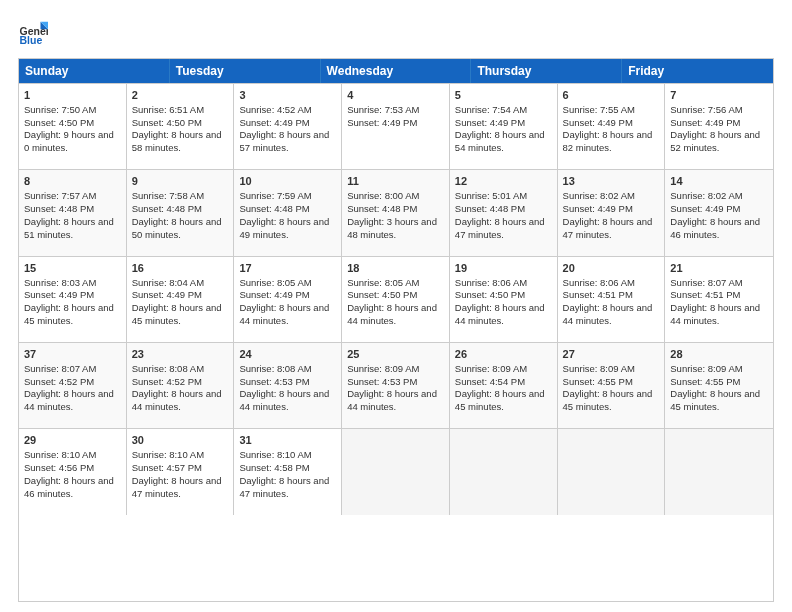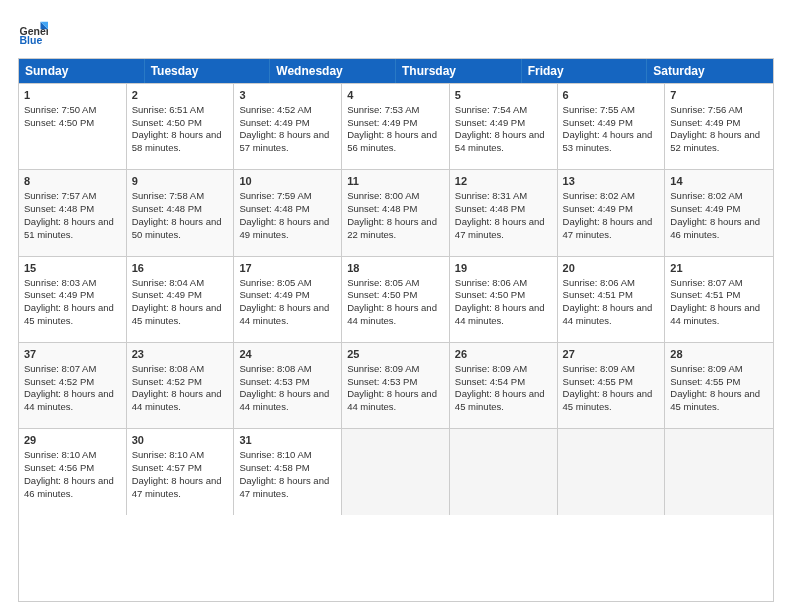--- a/index.html
+++ b/index.html
@@ -51,21 +51,21 @@
       color: #444;
     }
     .calendar {
       flex: 1;
       display: flex;
       flex-direction: column;
       border: 1px solid #ccc;
     }
     .calendar-header {
       display: grid;
-      grid-template-columns: repeat(6, 1fr);
+      grid-template-columns: repeat(5, 1fr);
       background-color: #1565C0;
     }
     .cal-header-cell {
       color: #fff;
       font-size: 12px;
       font-weight: bold;
       padding: 5px 6px;
       text-align: left;
       border-right: 1px solid #2979c5;
     }
@@ -126,38 +126,37 @@
     </div>
   </div>
 
   <div class="calendar">
     <div class="calendar-header" id="cal-header">
         <div class="cal-header-cell">Sunday</div>
         <div class="cal-header-cell">Tuesday</div>
         <div class="cal-header-cell">Wednesday</div>
         <div class="cal-header-cell">Thursday</div>
         <div class="cal-header-cell">Friday</div>
-        <div class="cal-header-cell">Saturday</div>
       </div>
     <div class="calendar-body" id="cal-body">
         <div class="cal-row">
-          <div class="cal-cell"><span class="day-num">1</span><span>Sunrise: 7:50 AM</span><br><span>Sunset: 4:50 PM</span><br></div>
+          <div class="cal-cell"><span class="day-num">1</span><span>Sunrise: 7:50 AM</span><br><span>Sunset: 4:50 PM</span><br><span>Daylight: 9 hours and 0 minutes.</span></div>
           <div class="cal-cell"><span class="day-num">2</span><span>Sunrise: 6:51 AM</span><br><span>Sunset: 4:50 PM</span><br><span>Daylight: 8 hours and 58 minutes.</span></div>
           <div class="cal-cell"><span class="day-num">3</span><span>Sunrise: 4:52 AM</span><br><span>Sunset: 4:49 PM</span><br><span>Daylight: 8 hours and 57 minutes.</span></div>
-          <div class="cal-cell"><span class="day-num">4</span><span>Sunrise: 7:53 AM</span><br><span>Sunset: 4:49 PM</span><br><span>Daylight: 8 hours and 56 minutes.</span></div>
+          <div class="cal-cell"><span class="day-num">4</span><span>Sunrise: 7:53 AM</span><br><span>Sunset: 4:49 PM</span><br></div>
           <div class="cal-cell"><span class="day-num">5</span><span>Sunrise: 7:54 AM</span><br><span>Sunset: 4:49 PM</span><br><span>Daylight: 8 hours and 54 minutes.</span></div>
-          <div class="cal-cell"><span class="day-num">6</span><span>Sunrise: 7:55 AM</span><br><span>Sunset: 4:49 PM</span><br><span>Daylight: 4 hours and 53 minutes.</span></div>
+          <div class="cal-cell"><span class="day-num">6</span><span>Sunrise: 7:55 AM</span><br><span>Sunset: 4:49 PM</span><br><span>Daylight: 8 hours and 82 minutes.</span></div>
           <div class="cal-cell"><span class="day-num">7</span><span>Sunrise: 7:56 AM</span><br><span>Sunset: 4:49 PM</span><br><span>Daylight: 8 hours and 52 minutes.</span></div>
         </div>
         <div class="cal-row">
           <div class="cal-cell"><span class="day-num">8</span><span>Sunrise: 7:57 AM</span><br><span>Sunset: 4:48 PM</span><br><span>Daylight: 8 hours and 51 minutes.</span></div>
           <div class="cal-cell"><span class="day-num">9</span><span>Sunrise: 7:58 AM</span><br><span>Sunset: 4:48 PM</span><br><span>Daylight: 8 hours and 50 minutes.</span></div>
           <div class="cal-cell"><span class="day-num">10</span><span>Sunrise: 7:59 AM</span><br><span>Sunset: 4:48 PM</span><br><span>Daylight: 8 hours and 49 minutes.</span></div>
-          <div class="cal-cell"><span class="day-num">11</span><span>Sunrise: 8:00 AM</span><br><span>Sunset: 4:48 PM</span><br><span>Daylight: 8 hours and 22 minutes.</span></div>
-          <div class="cal-cell"><span class="day-num">12</span><span>Sunrise: 8:31 AM</span><br><span>Sunset: 4:48 PM</span><br><span>Daylight: 8 hours and 47 minutes.</span></div>
+          <div class="cal-cell"><span class="day-num">11</span><span>Sunrise: 8:00 AM</span><br><span>Sunset: 4:48 PM</span><br><span>Daylight: 3 hours and 48 minutes.</span></div>
+          <div class="cal-cell"><span class="day-num">12</span><span>Sunrise: 5:01 AM</span><br><span>Sunset: 4:48 PM</span><br><span>Daylight: 8 hours and 47 minutes.</span></div>
           <div class="cal-cell"><span class="day-num">13</span><span>Sunrise: 8:02 AM</span><br><span>Sunset: 4:49 PM</span><br><span>Daylight: 8 hours and 47 minutes.</span></div>
           <div class="cal-cell"><span class="day-num">14</span><span>Sunrise: 8:02 AM</span><br><span>Sunset: 4:49 PM</span><br><span>Daylight: 8 hours and 46 minutes.</span></div>
         </div>
         <div class="cal-row">
           <div class="cal-cell"><span class="day-num">15</span><span>Sunrise: 8:03 AM</span><br><span>Sunset: 4:49 PM</span><br><span>Daylight: 8 hours and 45 minutes.</span></div>
           <div class="cal-cell"><span class="day-num">16</span><span>Sunrise: 8:04 AM</span><br><span>Sunset: 4:49 PM</span><br><span>Daylight: 8 hours and 45 minutes.</span></div>
           <div class="cal-cell"><span class="day-num">17</span><span>Sunrise: 8:05 AM</span><br><span>Sunset: 4:49 PM</span><br><span>Daylight: 8 hours and 44 minutes.</span></div>
           <div class="cal-cell"><span class="day-num">18</span><span>Sunrise: 8:05 AM</span><br><span>Sunset: 4:50 PM</span><br><span>Daylight: 8 hours and 44 minutes.</span></div>
           <div class="cal-cell"><span class="day-num">19</span><span>Sunrise: 8:06 AM</span><br><span>Sunset: 4:50 PM</span><br><span>Daylight: 8 hours and 44 minutes.</span></div>
           <div class="cal-cell"><span class="day-num">20</span><span>Sunrise: 8:06 AM</span><br><span>Sunset: 4:51 PM</span><br><span>Daylight: 8 hours and 44 minutes.</span></div>

